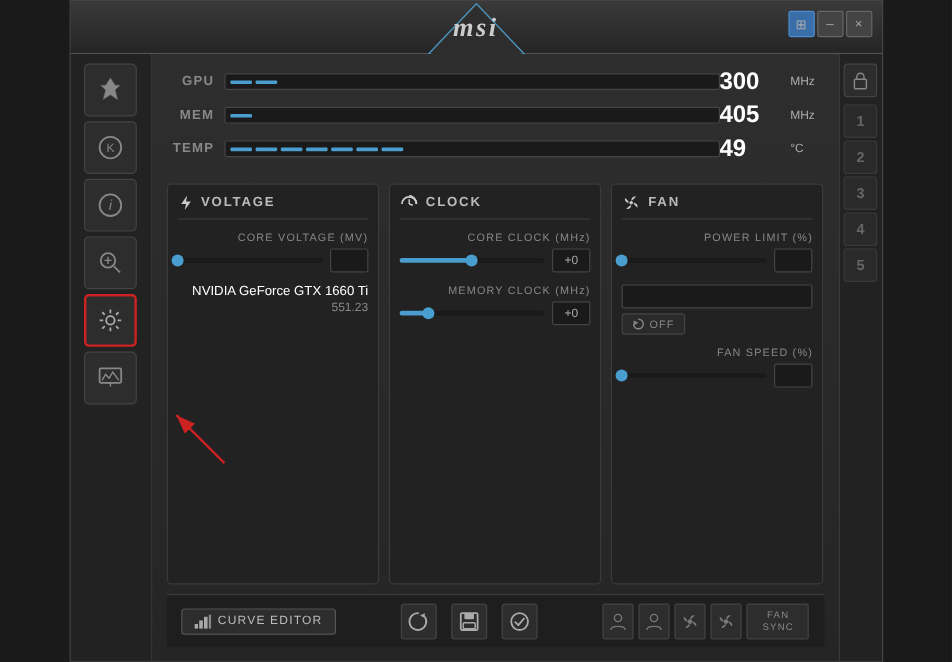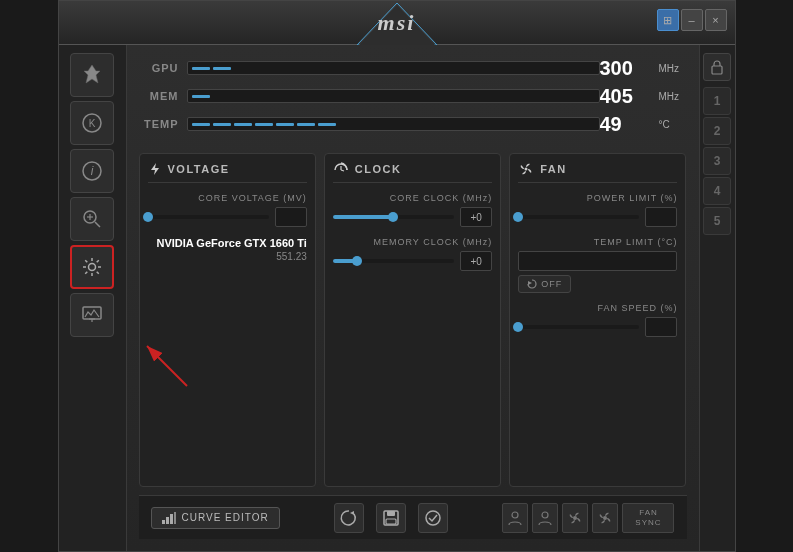--- a/index.html
+++ b/index.html
@@ -300,21 +300,21 @@
       justify-content: center;
     }
 
     .gpu-info {
       margin-top: 8px;
     }
 
     .gpu-name {
       color: #fff;
       font-size: 11px;
-      font-weight: bold;
+      font-weight: normal;
       margin-bottom: 2px;
     }
 
     .gpu-driver {
       color: #888;
       font-size: 10px;
     }
 
     
     .off-btn {
@@ -635,21 +635,20 @@
             <div class="control-label">POWER LIMIT (%)</div>
             <div class="slider-row">
               <div class="slider-track">
                 <div class="slider-fill" style="width: 0%"></div>
                 <div class="slider-thumb" style="left: calc(0% - 5px);"></div>
               </div>
               <div class="slider-value-box"></div>
             </div>
           </div>
           <div class="control-row">
-            <div class="control-label">TEMP LIMIT (°C)</div>
             <div style="display:flex; align-items:center; gap:6px; margin-bottom:4px;">
               <div class="slider-value-box" style="flex:1;"></div>
             </div>
             <div class="off-btn">
               <svg width="10" height="10" viewBox="0 0 10 10">
                 <path d="M5 1 A4 4 0 1 1 1 5" fill="none" stroke="#888" stroke-width="1.2"></path>
                 <polygon points="1,2 1,6 5,4" fill="#888"></polygon>
               </svg>
               <span>OFF</span>
             </div>

